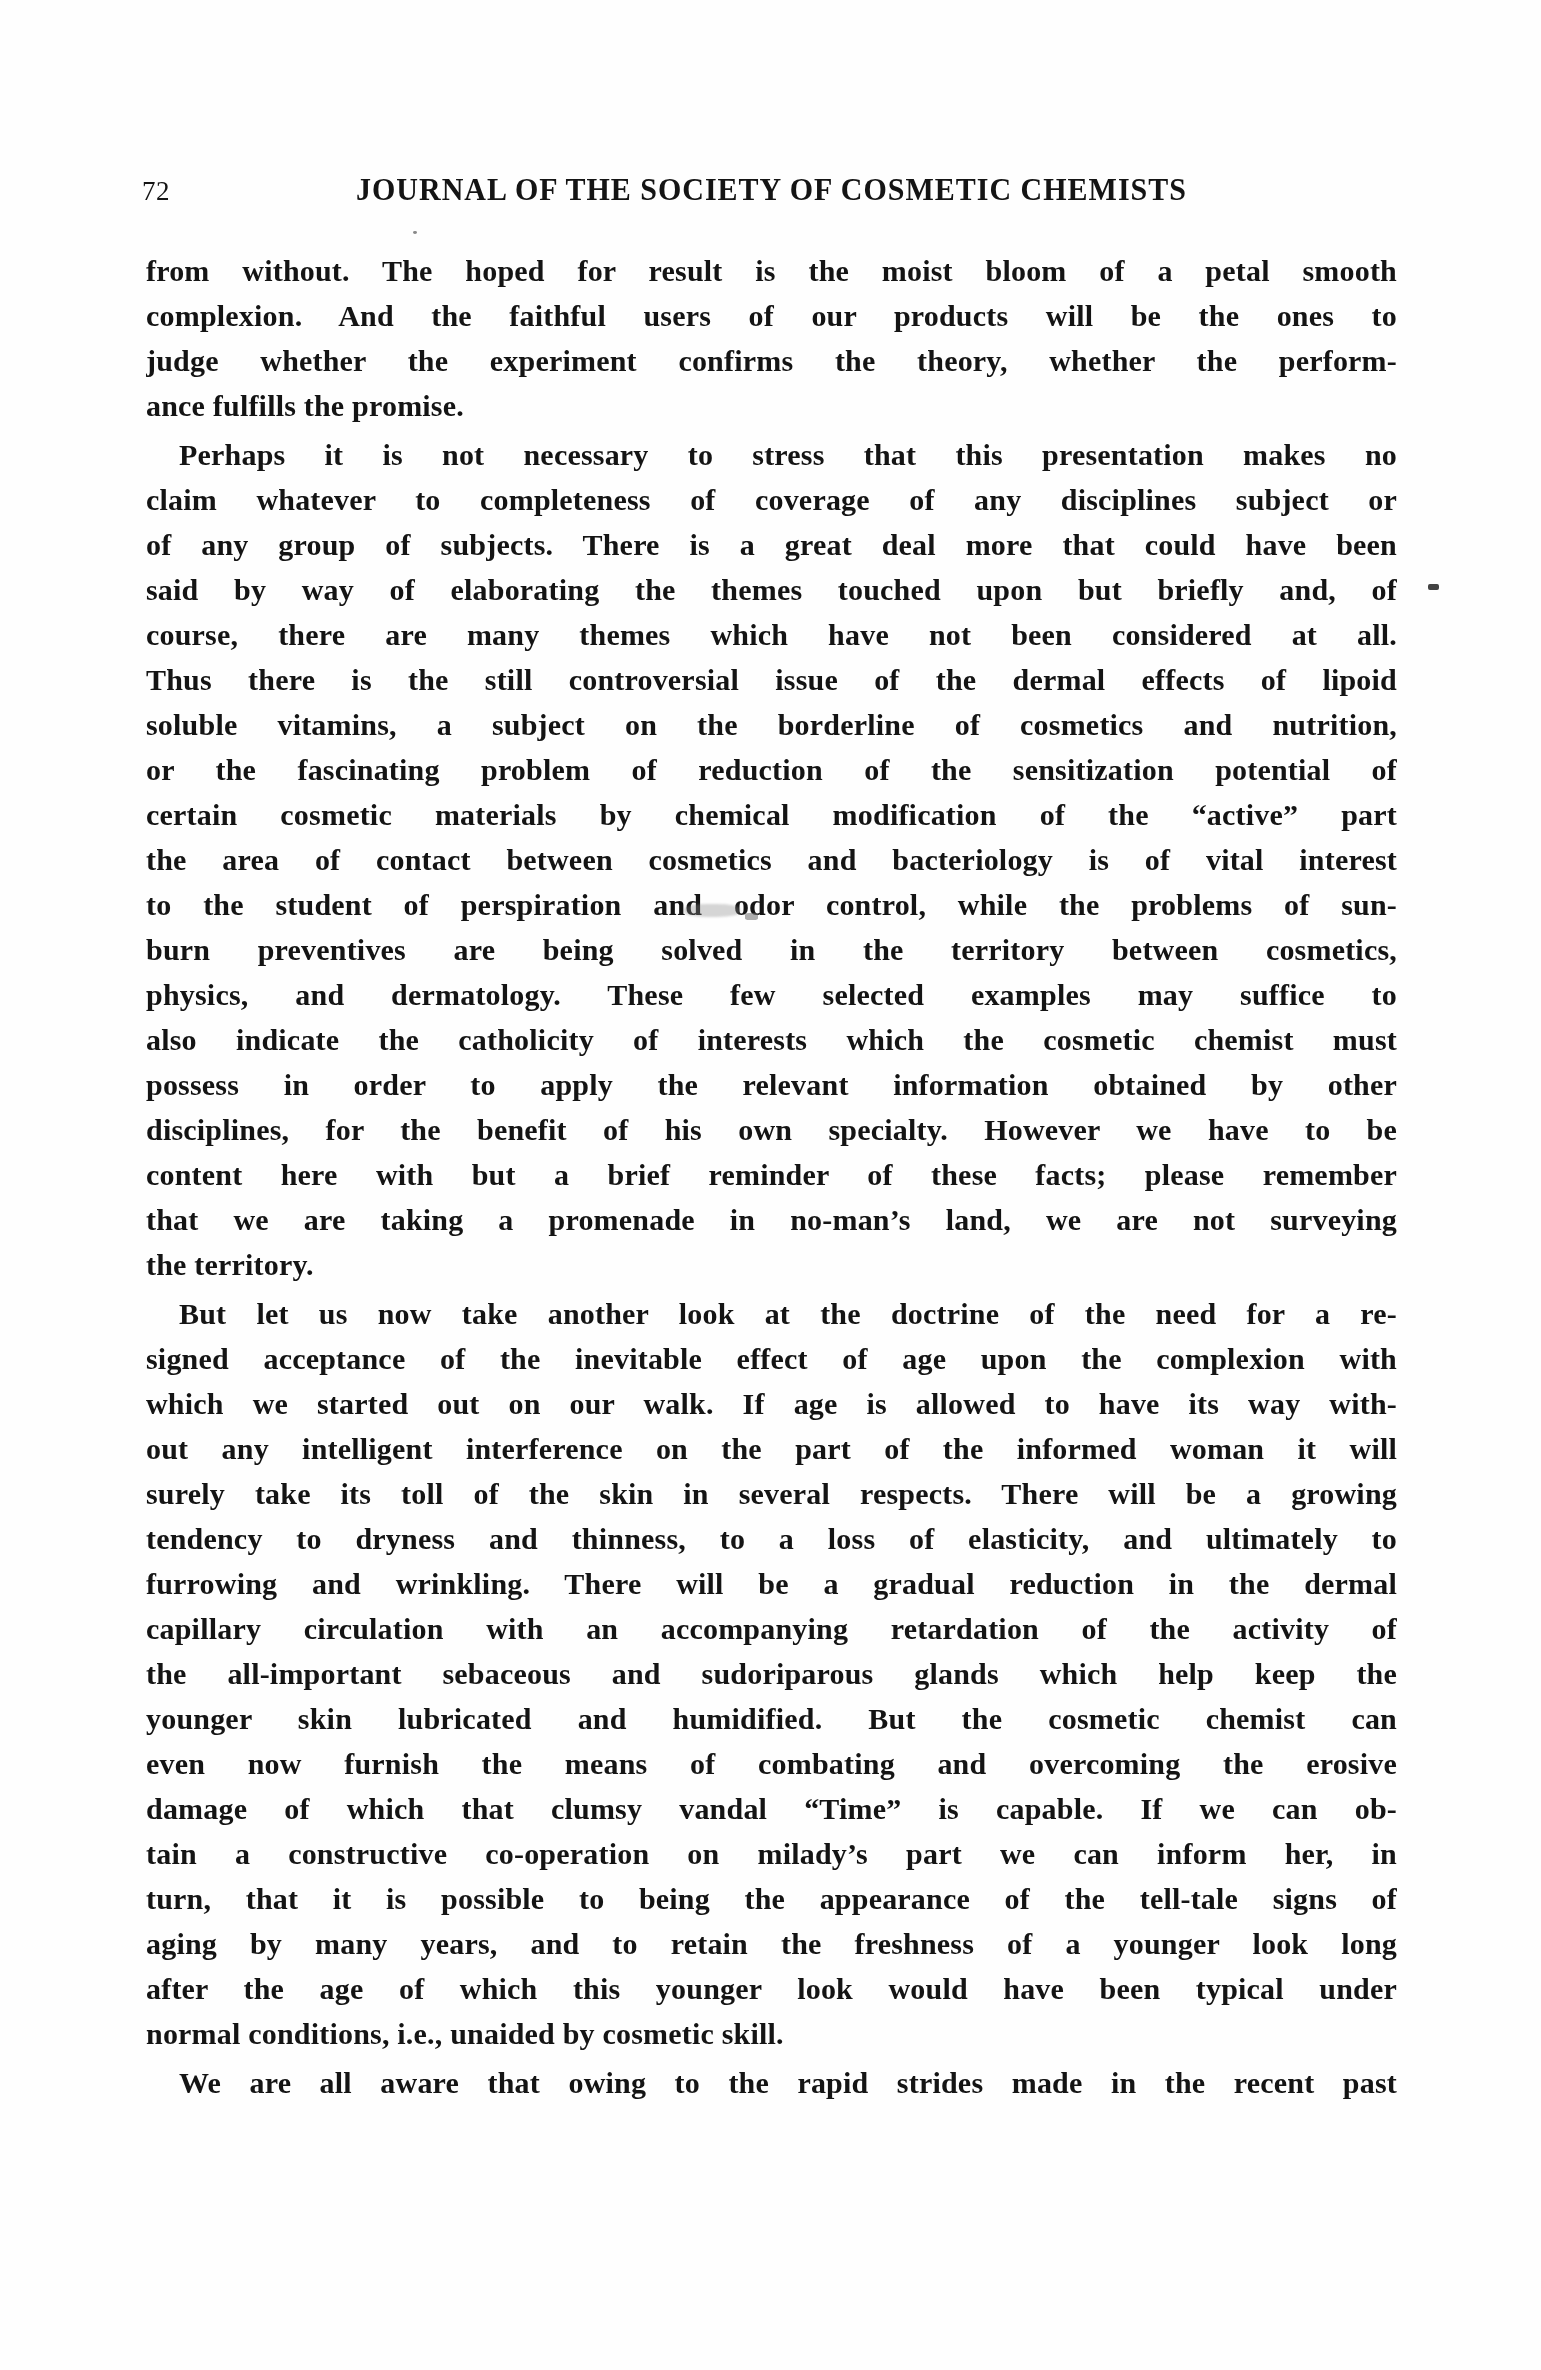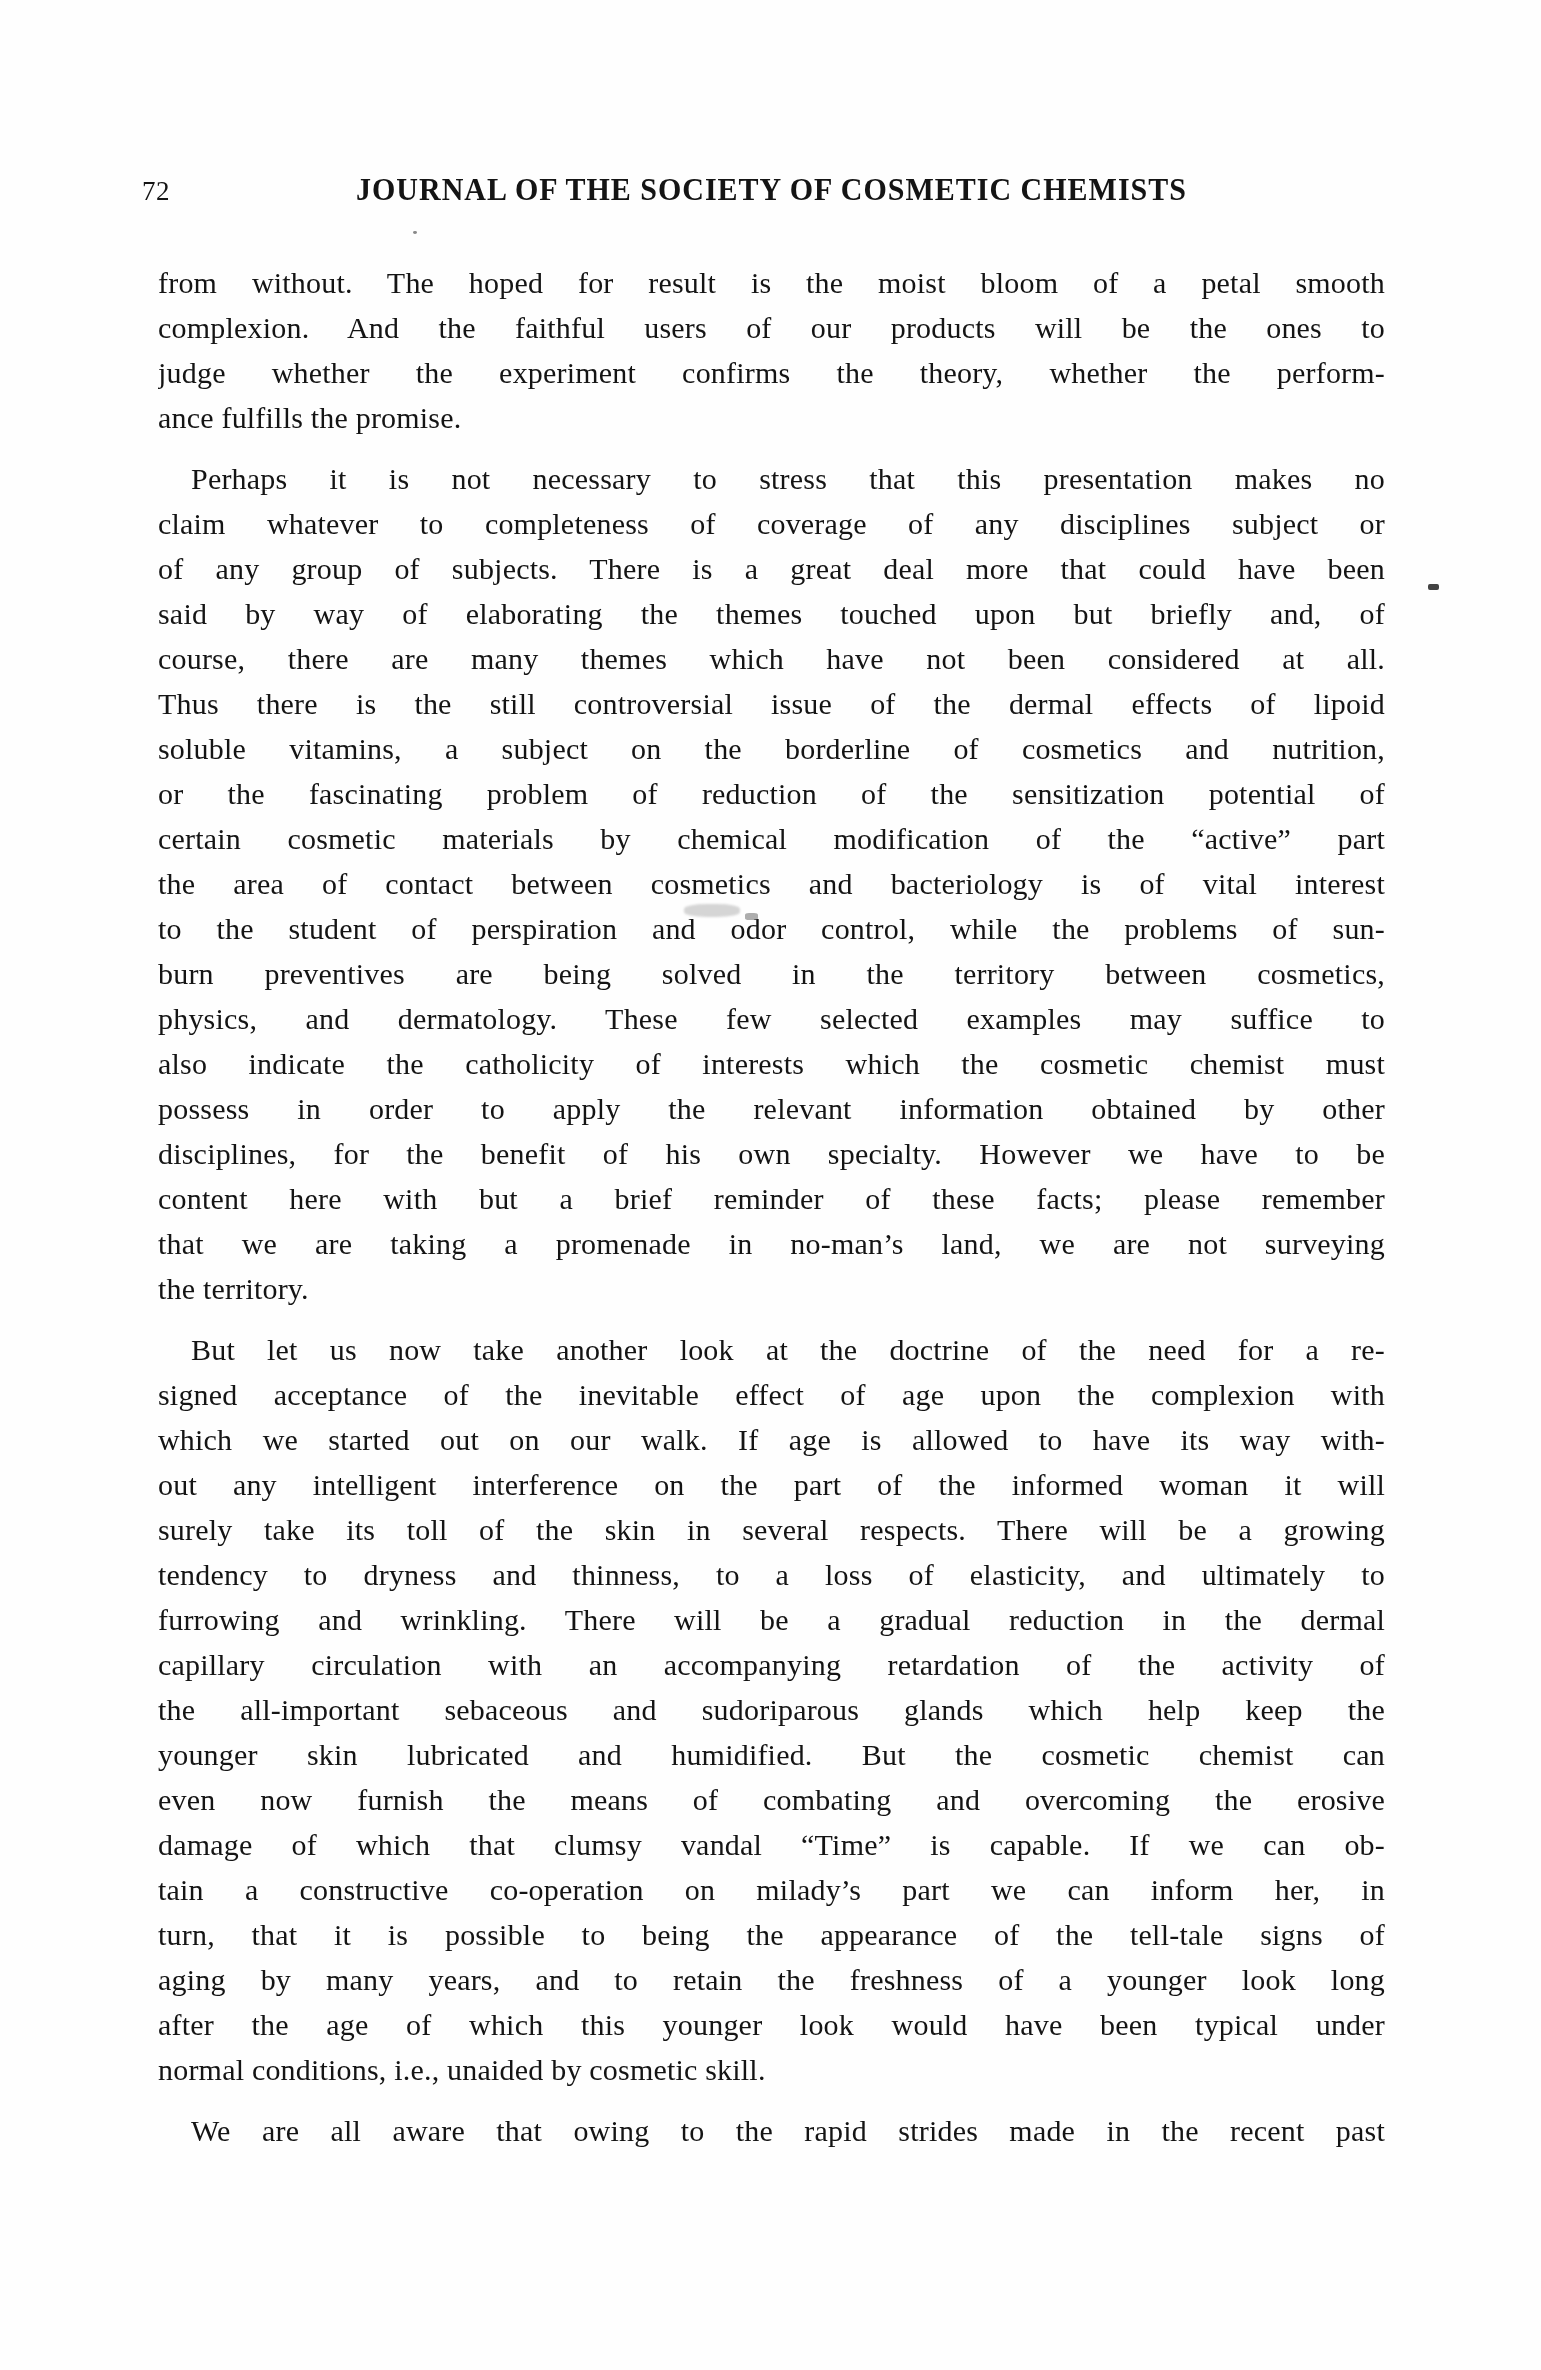--- a/index.html
+++ b/index.html
@@ -40,21 +40,21 @@
   }
   .body-text {
     position: absolute;
     top: 244px;
     left: 142px;
     width: 1259px;
     font-size: 30px;
     line-height: 45px;
     letter-spacing: 0.2px;
   }
-  .paragraph { margin: 16px; }
+  .paragraph { margin: 4px; font-weight: bold; }
   .line {
     height: 45px;
     overflow: hidden;
     text-align: justify;
     text-align-last: justify;
   }
   .line.indent { padding-left: 33px; }
   .line.last { text-align-last: left; }
   
   .speck {

